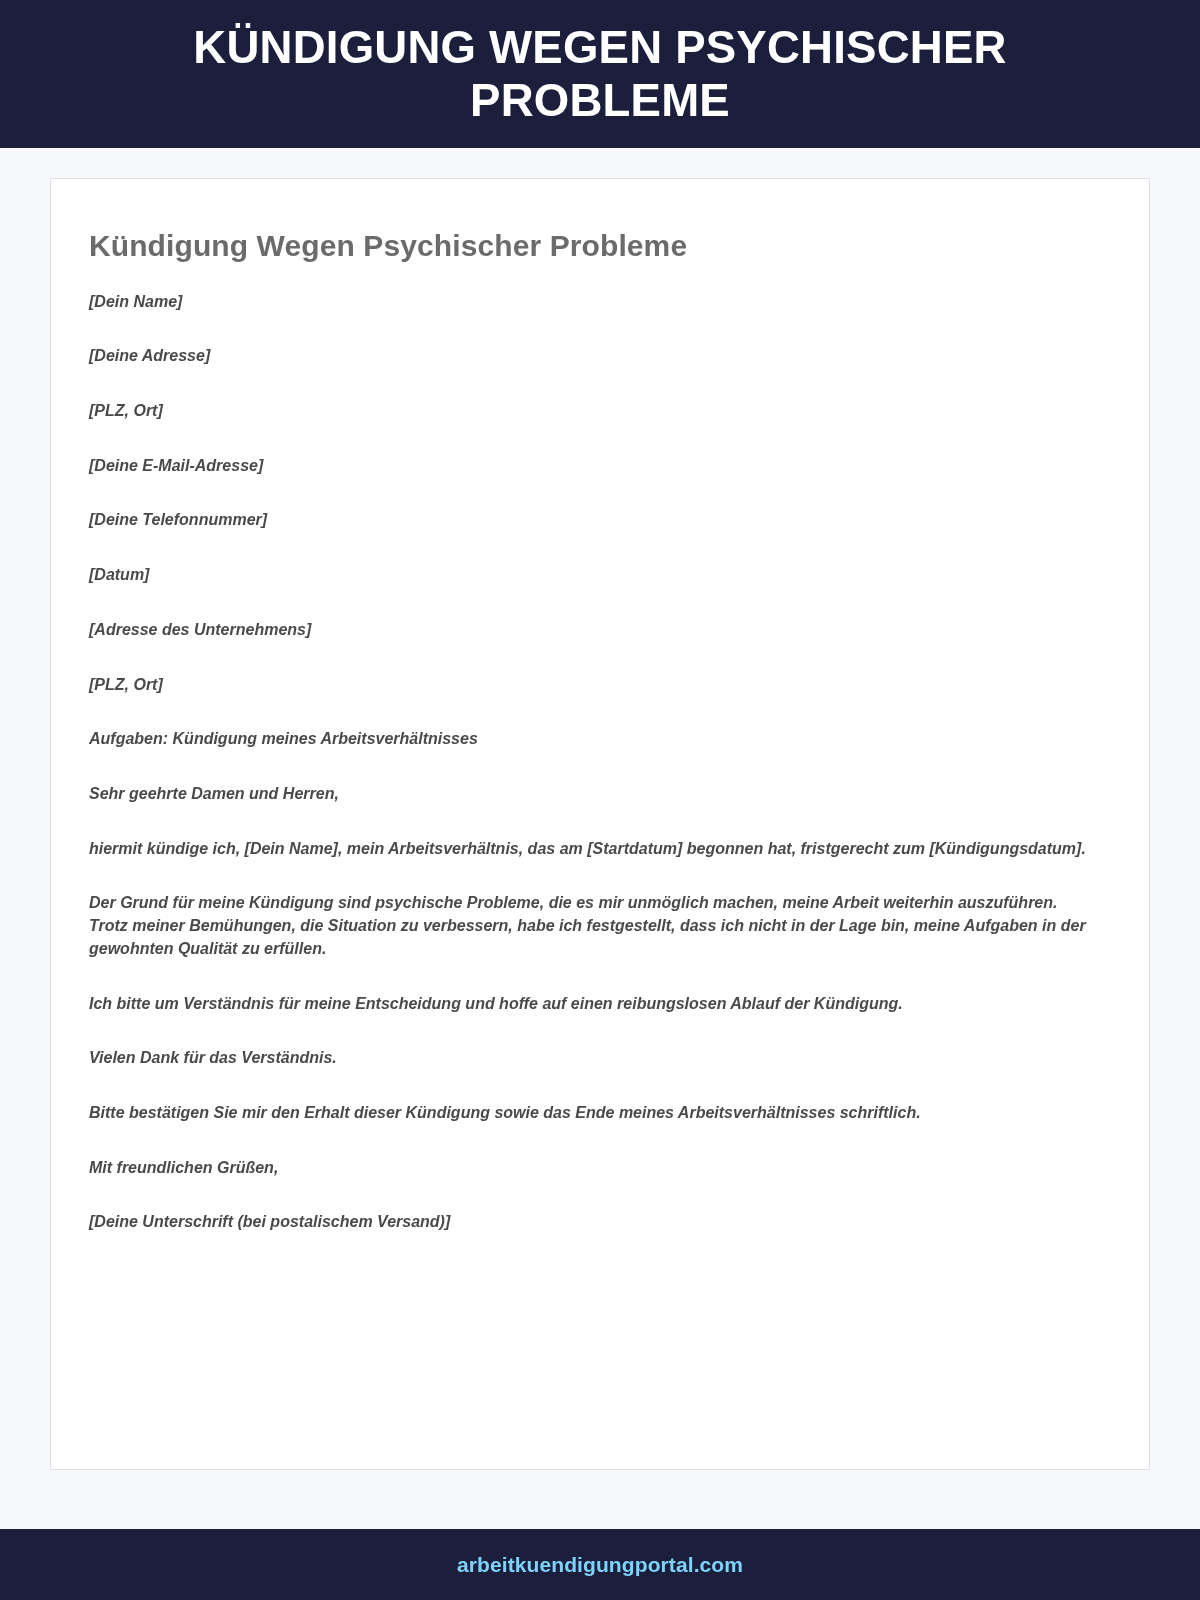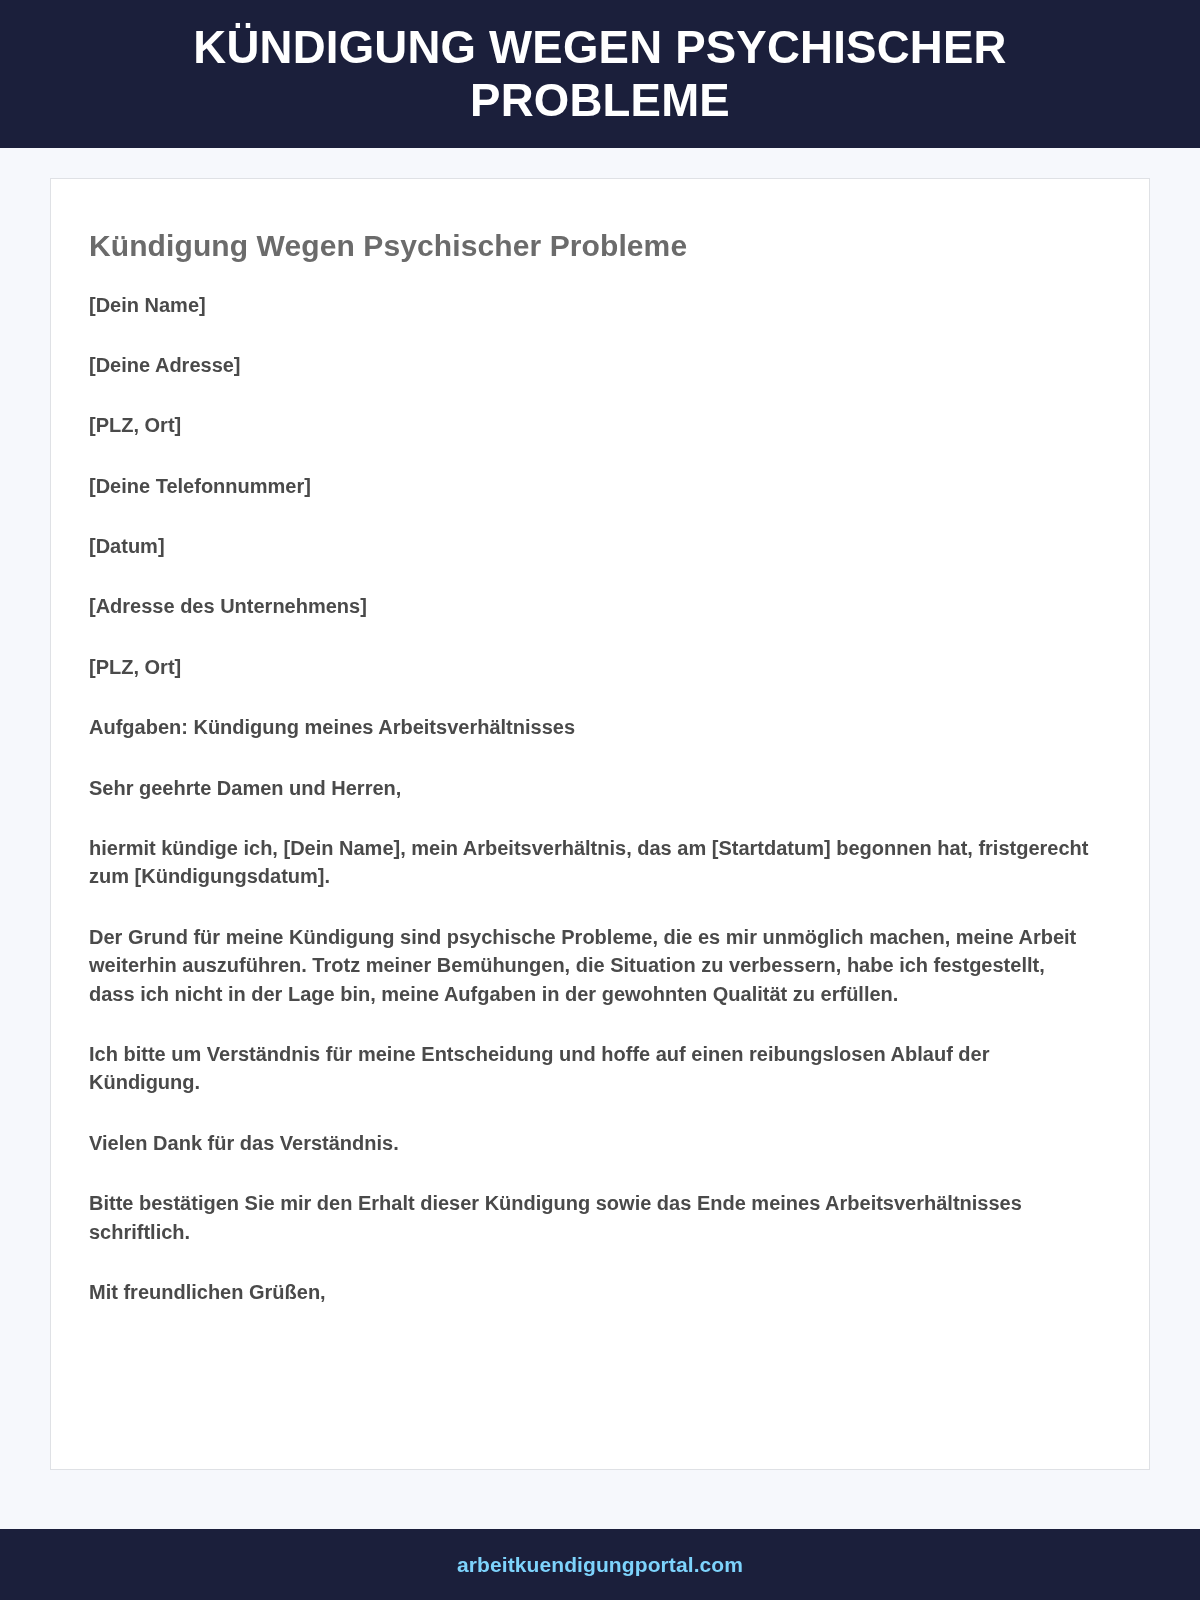--- a/index.html
+++ b/index.html
@@ -69,23 +69,24 @@
     color: #6b6b6b;
     font-size: 30px;
     font-weight: bold;
     line-height: 1.25;
     margin: 12px 0 26px 0;
     letter-spacing: 0.1px;
   }
 
   .letter {
     color: #4a4a4a;
-    font-size: 20px;
+    font-size: 16px;
     font-weight: bold;
     line-height: 1.42;
+    font-style: italic;
   }
 
   .letter p {
     margin: 0 0 32px 0;
     max-width: 1000px;
   }
 
   .letter p.gap-before {
     margin-top: 24px;
   }
@@ -118,20 +119,21 @@
   <main class="content-area">
     <article class="card">
 
       <h2 class="doc-title">Kündigung Wegen Psychischer Probleme</h2>
 
       <section class="letter">
 
         <p>[Dein Name]</p>
         <p>[Deine Adresse]</p>
         <p>[PLZ, Ort]</p>
+        <p>[Deine E-Mail-Adresse]</p>
         <p>[Deine Telefonnummer]</p>
         <p>[Datum]</p>
 
         <p>[Adresse des Unternehmens]</p>
         <p>[PLZ, Ort]</p>
 
         <p class="gap-before">Aufgaben: Kündigung meines Arbeitsverhältnisses</p>
 
         <p class="gap-before">Sehr geehrte Damen und Herren,</p>
 
@@ -140,20 +142,21 @@
         <p class="gap-before">Der Grund für meine Kündigung sind psychische Probleme, die es mir unmöglich machen, meine Arbeit weiterhin auszuführen. Trotz meiner Bemühungen, die Situation zu verbessern, habe ich festgestellt, dass ich nicht in der Lage bin, meine Aufgaben in der gewohnten Qualität zu erfüllen.</p>
 
         <p class="gap-before">Ich bitte um Verständnis für meine Entscheidung und hoffe auf einen reibungslosen Ablauf der Kündigung.</p>
 
         <p class="gap-before">Vielen Dank für das Verständnis.</p>
 
         <p class="gap-before">Bitte bestätigen Sie mir den Erhalt dieser Kündigung sowie das Ende meines Arbeitsverhältnisses schriftlich.</p>
 
         <p class="gap-before">Mit freundlichen Grüßen,</p>
 
+        <p class="gap-before">[Deine Unterschrift (bei postalischem Versand)]</p>
 
       </section>
     </article>
   </main>
 
   <footer class="footerbar">
     <span class="footer-text">arbeitkuendigungportal.com</span>
   </footer>
 
 </div>

